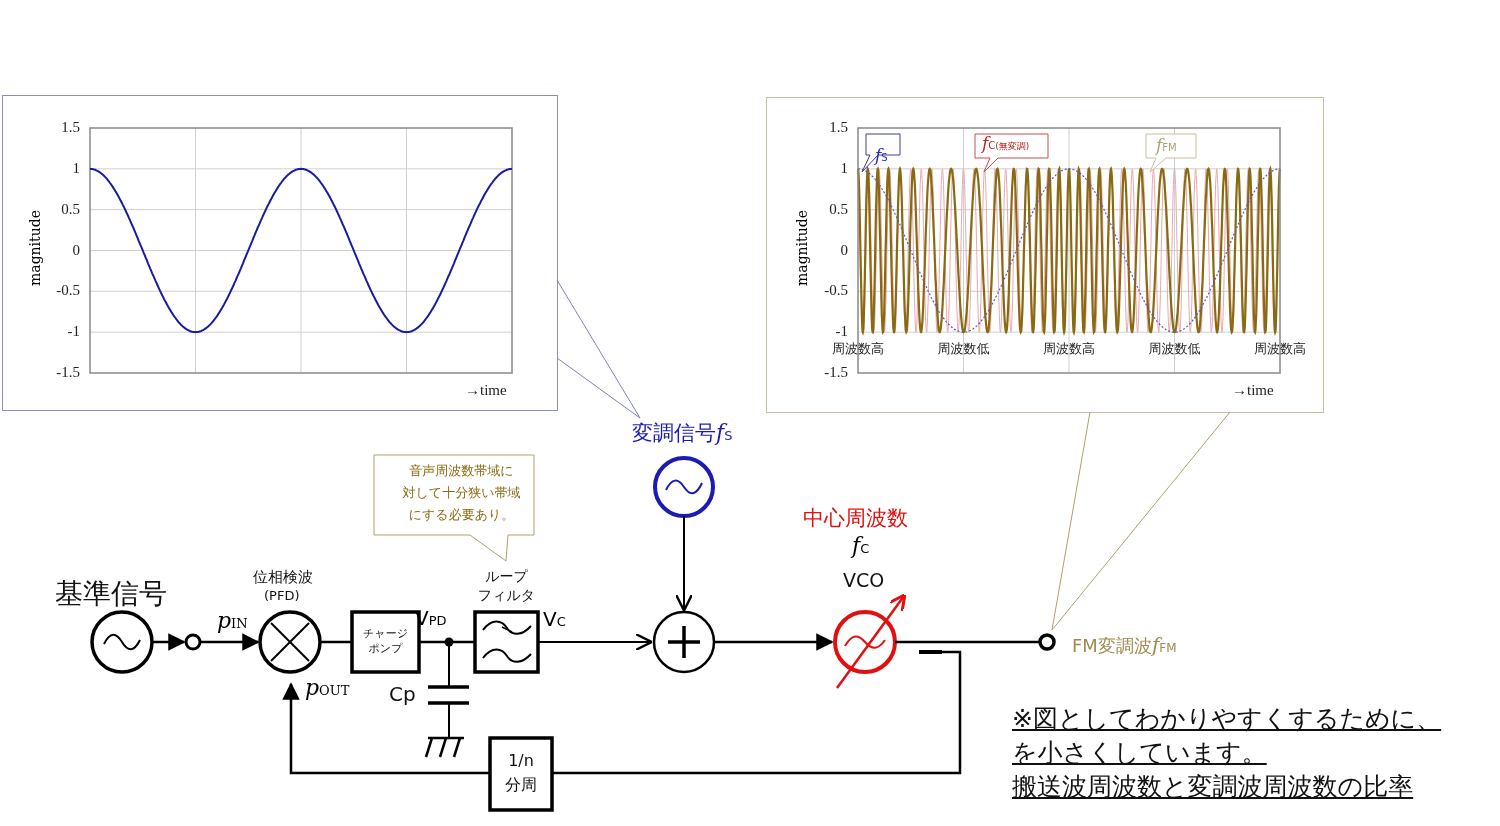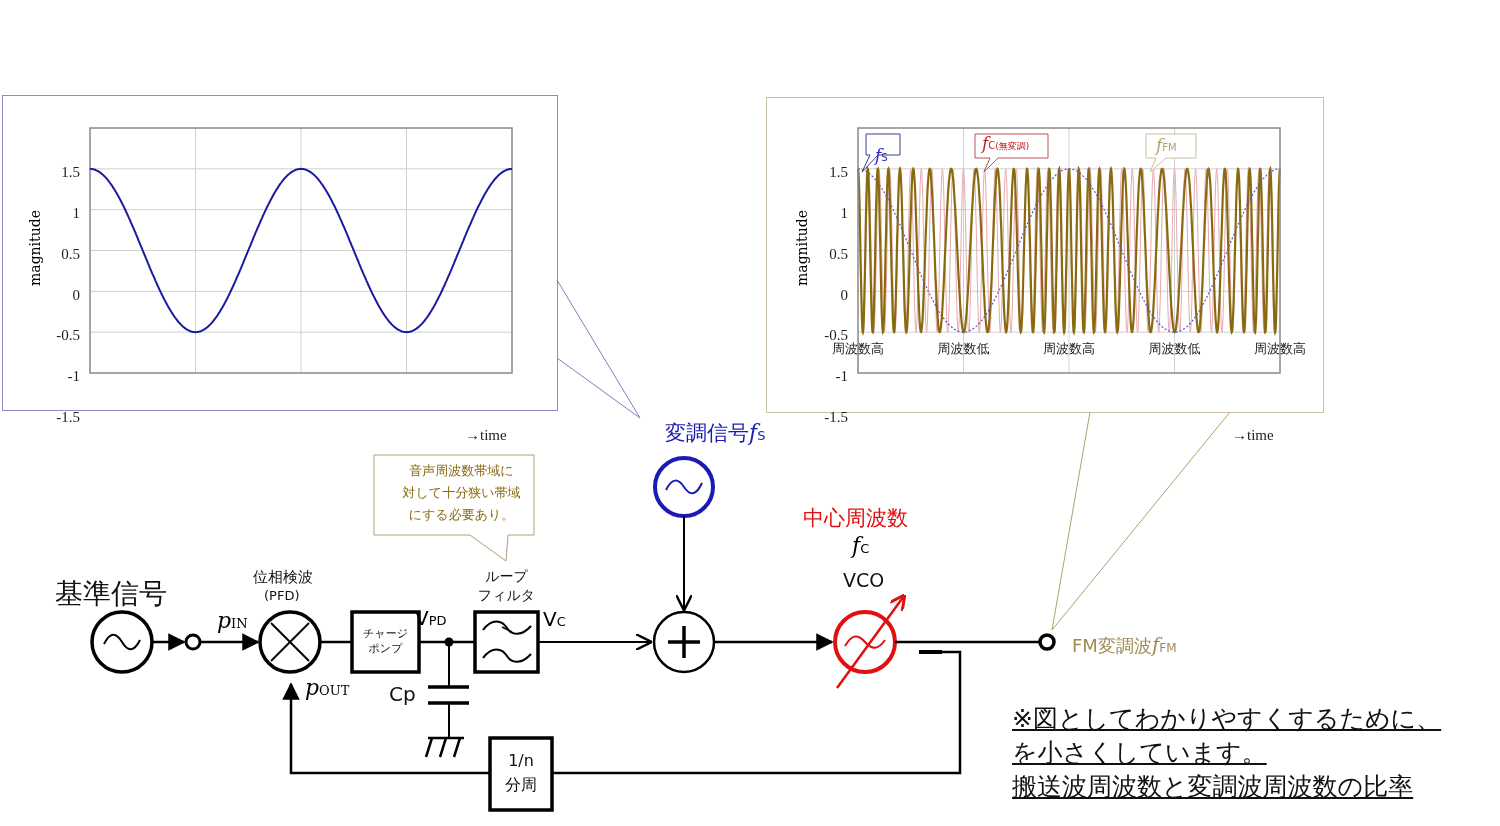--- a/index.html
+++ b/index.html
@@ -1,21 +1,21 @@
 <!DOCTYPE html>
 <html><head>
 <meta charset="utf-8">
 <style>
   html, body { margin: 0; padding: 0; background: #ffffff; }
   body { width: 1500px; height: 826px; position: relative; overflow: hidden;
          font-family: "DejaVu Sans", "Liberation Sans", sans-serif; }
   .abs { position: absolute; }
   svg { position: absolute; left: 0; top: 0; }
   .serif { font-family: "DejaVu Serif", "Liberation Serif", serif; }
-  .tick { font-family: "Liberation Serif", "DejaVu Serif", serif; font-size: 15px; color: #222; margin-top: 45px; }
+  .tick { font-family: "Liberation Serif", "DejaVu Serif", serif; font-size: 15px; color: #222; }
   .lbl { color: #111; white-space: nowrap; }
   .ital { font-style: italic; font-family: "DejaVu Serif", "Liberation Serif", serif; }
 </style>
 </head>
 <body>
 
 <div class="abs" style="left:2px;top:95px;width:554px;height:314px;border:1px solid #8c8cc8;"></div>
 
 <svg width="1500" height="826">
   <g id="lgrid">
@@ -196,21 +196,21 @@
   <span style="font-size:20px;">V</span><span style="font-size:13px;">C</span>
 </div>
 
 <div class="abs" style="left:374px;top:460px;width:175px;text-align:center;font-size:13px;line-height:22px;color:#8a6a10;">
   <div>音声周波数帯域に</div>
   <div>対して十分狭い帯域</div>
   <div>にする必要あり。</div>
 </div>
 
 <div class="abs" style="left:632px;top:419px;color:#1a1ab4;white-space:nowrap;">
-  <span style="font-size:21px;margin-left:33px;">変調信号</span><span class="ital" style="font-size:22px;">f</span><span style="font-size:13px;">S</span>
+  <span style="font-size:21px;">変調信号</span><span class="ital" style="font-size:22px;">f</span><span style="font-size:13px;">S</span>
 </div>
 
 <div class="abs" style="left:803px;top:504px;font-size:21px;color:#e01010;white-space:nowrap;">中心周波数</div>
 <div class="abs" style="left:852px;top:533px;color:#000000;">
   <span class="ital" style="font-size:22px;">f</span><span style="font-size:13px;">C</span>
 </div>
 <div class="abs lbl" style="left:843px;top:569px;font-size:19px;">VCO</div>
 
 <div class="abs lbl" style="left:490px;top:749px;width:62px;text-align:center;font-size:16px;line-height:24px;">
   <div>1/n</div>

